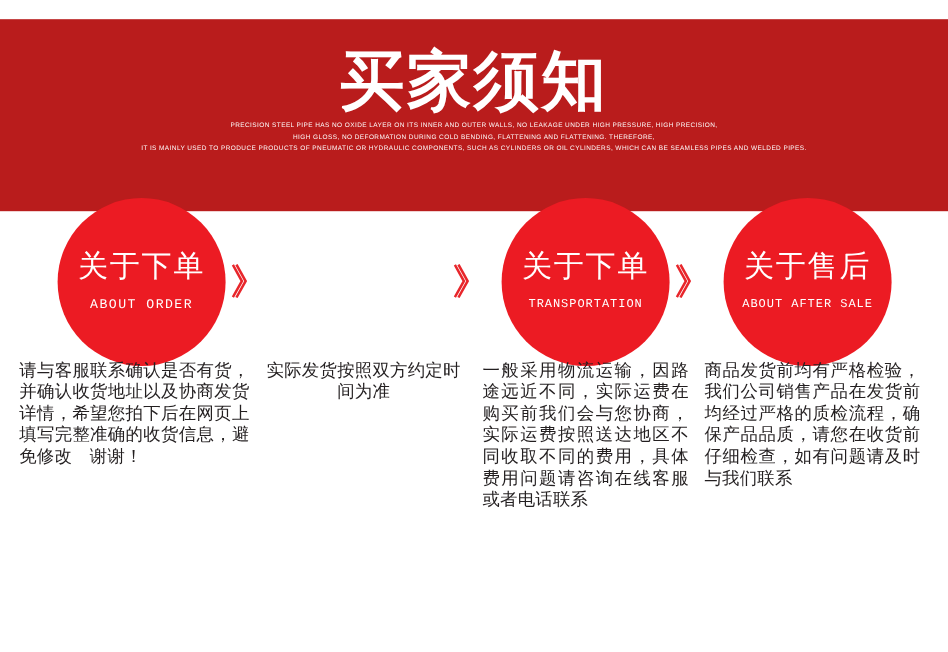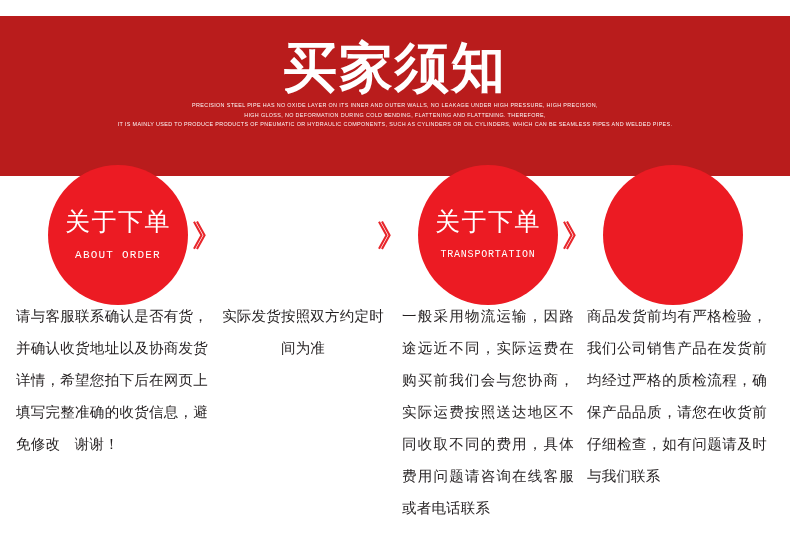--- a/index.html
+++ b/index.html
@@ -124,21 +124,21 @@
     left: 0;
     top: 300px;
     width: 790px;
     height: 180px;
   }
   .col {
     position: absolute;
     top: 0;
     color: #231f20;
     font-size: 14.5px;
-    line-height: 32px;
+    line-height: 18px;
     letter-spacing: 0.2px;
     font-family: "DejaVu Sans", "Liberation Sans", sans-serif;
     text-align: justify;
     text-justify: inter-ideograph;
   }
   .col-1 { left: 16px;  width: 192px; }
   .col-2 { left: 217px; width: 172px; text-align: center; }
   .col-3 { left: 402px; width: 172px; }
   .col-4 { left: 587px; width: 180px; }
 </style>
@@ -169,20 +169,22 @@
   <div class="step" style="left:418px;">
     <div class="circle">
       <div class="circle-cn">关于下单</div>
       <div class="circle-en sm">TRANSPORTATION</div>
     </div>
   </div>
   <div class="chevron" style="left:560px;">》</div>
 
   <div class="step" style="left:603px;">
     <div class="circle">
+      <div class="circle-cn">关于售后</div>
+      <div class="circle-en sm">ABOUT AFTER SALE</div>
     </div>
   </div>
 
 </div>
 
 <div class="columns">
   <div class="col col-1">请与客服联系确认是否有货，并确认收货地址以及协商发货详情，希望您拍下后在网页上填写完整准确的收货信息，避免修改　谢谢！</div>
   <div class="col col-2">实际发货按照双方约定时间为准</div>
   <div class="col col-3">一般采用物流运输，因路途远近不同，实际运费在购买前我们会与您协商，实际运费按照送达地区不同收取不同的费用，具体费用问题请咨询在线客服或者电话联系</div>
   <div class="col col-4">商品发货前均有严格检验，我们公司销售产品在发货前均经过严格的质检流程，确保产品品质，请您在收货前仔细检查，如有问题请及时与我们联系</div>

